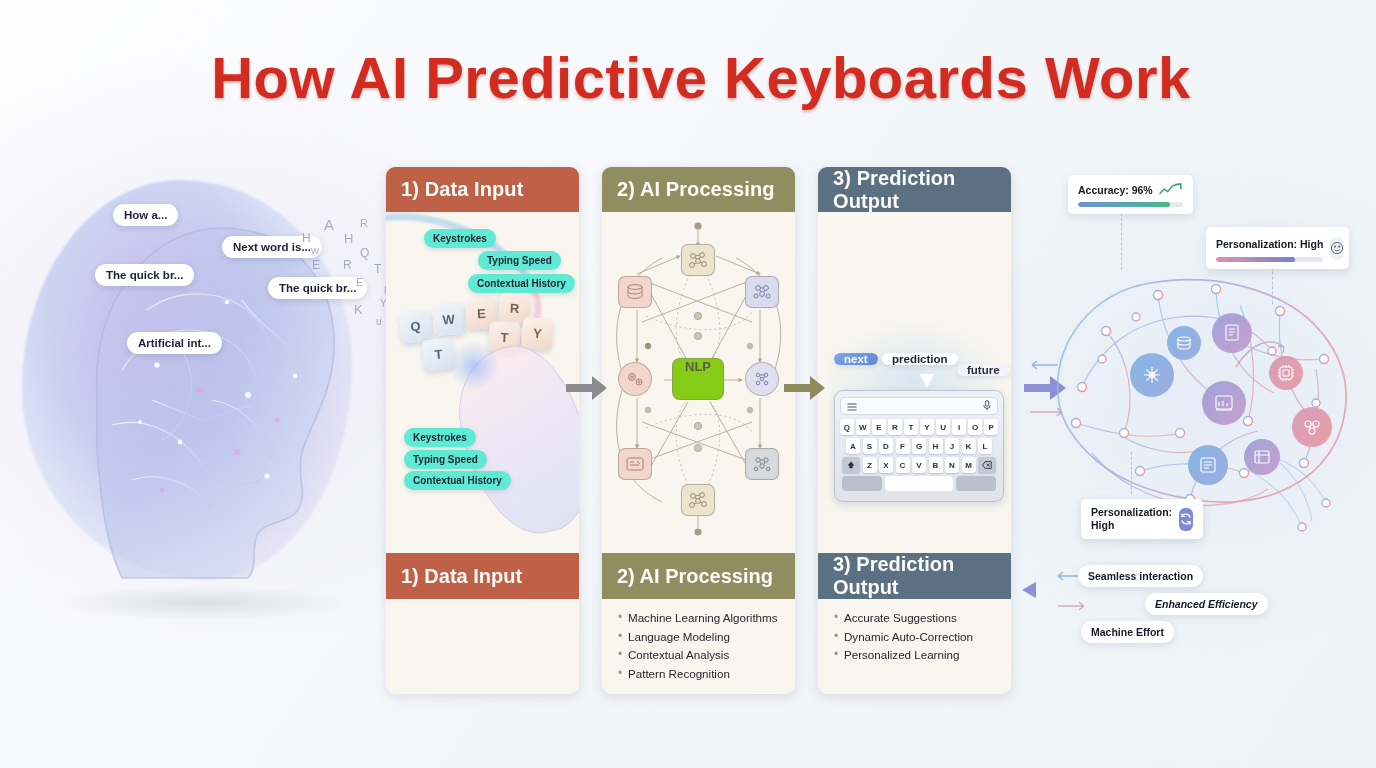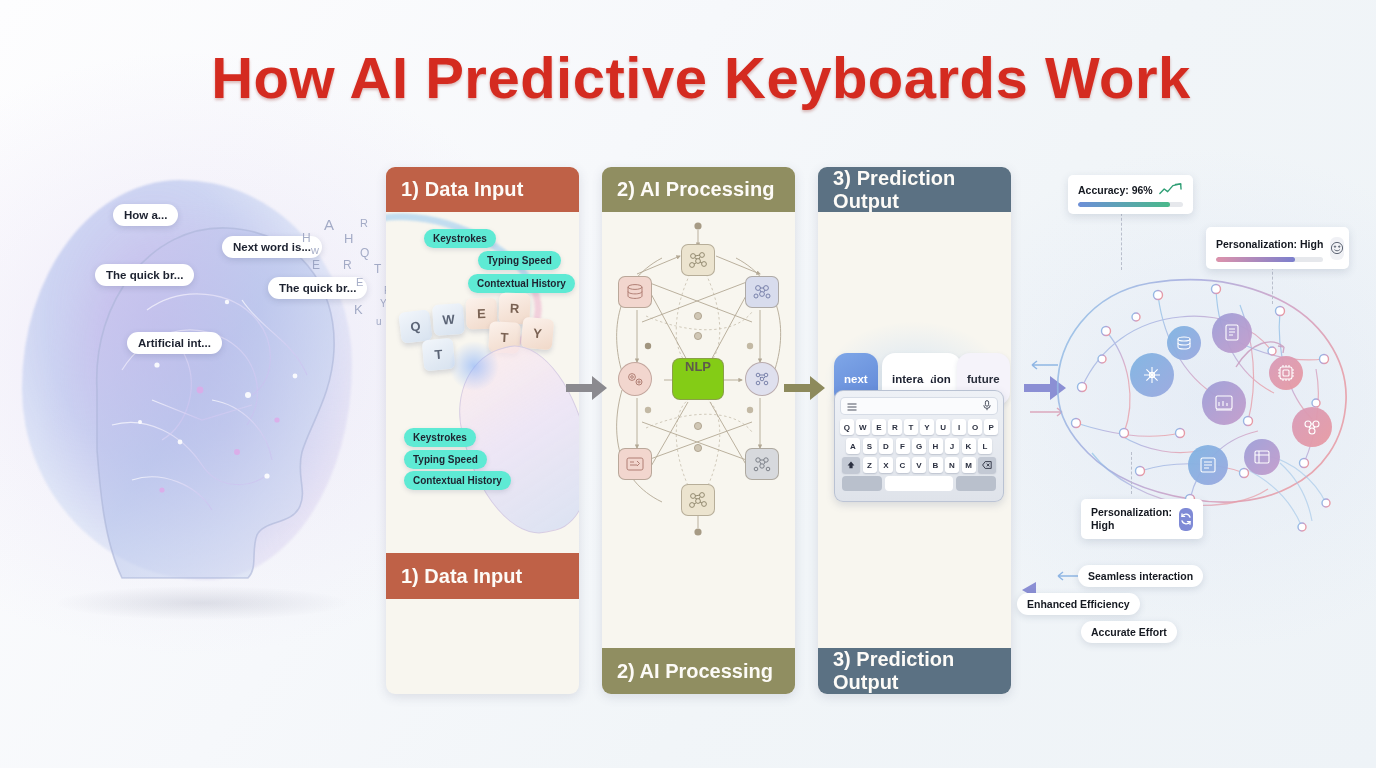--- a/index.html
+++ b/index.html
@@ -151,27 +151,27 @@
   .n-lil { background: #dfe0ee; }
   .nlp-box {
     position: absolute; width: 52px; height: 42px; border-radius: 8px;
     background: #84cc16; border: 1.4px solid rgba(140,130,105,0.6);
     display:flex; align-items:flex-start; justify-content:center;
     font-size: 13px; font-weight: 700; color: #5e5a4b;
   }
 
   
   .chip {
-    position: absolute; border-radius: 13px; padding: 20px 10px;
+    position: absolute; border-radius: 13px; padding: 0 10px;
     font-size: 11.5px; font-weight: 600;
     box-shadow: 0 2px 5px rgba(70,90,130,0.14);
   }
   .chip-active { background: linear-gradient(150deg,#7fa7e8,#5f86d6); color: #fff; }
   .chip-plain  { background: #ffffff; color: #1c2130; }
-  .chip-soft   { background: #f5f3fa; color: #2a2f3c; }
+  .chip-soft   { background: #f5f3fa; color: #2a2f3c; margin-top: 11px; }
   .chip-tail {
     position: absolute; left: 38px; top: 21px;
     width: 0; height: 0; border-left: 7px solid transparent;
     border-right: 7px solid transparent; border-top: 14px solid #ffffff;
   }
   .kbd {
     position: absolute; left: 16px; top: 178px; width: 170px; height: 112px;
     border-radius: 9px;
     background: linear-gradient(180deg,#eef1f6 0%, #dfe3ea 100%);
     border: 1px solid rgba(175,185,205,0.8);
@@ -468,30 +468,36 @@
             <circle cx="15" cy="5" r="2.4"></circle>
             <circle cx="11" cy="11" r="2.4"></circle>
             <circle cx="5" cy="15" r="2.4"></circle>
             <circle cx="17" cy="14" r="2.4"></circle>
             <path d="M8 6L13 5M8 8L10 9M13 7L12 9M9 13L7 14M13 12L15 13"></path>
           </g>
         </svg>
     </div>
   </div>
   <div class="panel-head-2" style="background: rgb(144, 142, 97);">2) AI Processing</div>
+  <ul class="panel-list" id="list2">
+      <li>Machine Learning Algorithms</li>
+      <li>Language Modeling</li>
+      <li>Contextual Analysis</li>
+      <li>Pattern Recognition</li>
+    </ul>
 </div>
 
 <div class="panel" id="panel3">
   <div class="panel-head" style="background: rgb(91, 113, 131);">3) Prediction Output</div>
   <div class="panel-body">
     <div style="position:absolute; left:6px; top:110px; width:180px; height:120px; border-radius:50%; background:radial-gradient(ellipse at center, rgba(150,195,250,0.32) 0%, rgba(255,255,255,0) 72%);"></div>
 
     <div class="chip chip-active" style="left:16px; top:141px;">next</div>
     <div class="chip chip-plain" style="left:64px; top:141px;">
-      <span>interaction</span>
+      <span>prediction</span>
       <span class="chip-tail"></span>
     </div>
     <div class="chip chip-soft" style="left:139px; top:141px;">future</div>
 
     <div class="kbd">
       <div class="kbd-top">
         <span>
           <svg width="10" height="8" viewBox="0 0 10 8">
               <g stroke="#4c5260" stroke-width="1.1">
                 <path d="M0.5 1h9M0.5 4h9M0.5 7h9"></path>
@@ -553,20 +559,25 @@
           </div>
         </div>
       <div class="kspace">
         <div class="sp-side"></div>
         <div class="sp-mid"></div>
         <div class="sp-side"></div>
       </div>
     </div>
   </div>
   <div class="panel-head-2" style="background: rgb(91, 113, 131);">3) Prediction Output</div>
+  <ul class="panel-list" id="list3">
+      <li>Accurate Suggestions</li>
+      <li>Dynamic Auto-Correction</li>
+      <li>Personalized Learning</li>
+    </ul>
 </div>
 
 <svg class="big-arrow" style="left:566px; top:375px;" width="42" height="26" viewBox="0 0 42 26">
   <path d="M0 9 h26 v-8 l15 12 -15 12 v-8 H0 z" fill="#8b8a8f"></path>
 </svg>
 <svg class="big-arrow" style="left:784px; top:375px;" width="42" height="26" viewBox="0 0 42 26">
   <path d="M0 9 h26 v-8 l15 12 -15 12 v-8 H0 z" fill="#8d8a5c"></path>
 </svg>
 
 <svg style="position:absolute; left:1022px; top:356px;" width="48" height="62" viewBox="0 0 48 62">
@@ -750,15 +761,15 @@
             <path d="M3 1.8v2.6h2.6"></path>
             <path d="M11 12.2V9.6H8.4"></path>
           </g>
         </svg>
     </div>
   </div>
 </div>
 
 <div id="pills">
     <div class="pill" style="left: 1078px; top: 565px;">Seamless interaction</div>
-    <div class="pill" style="left: 1017px; top: 593px;">Enhanced Efficiency</div>
-    <div class="pill" style="left: 1081px; top: 621px;">Accurate Effort</div>
+    <div class="pill" style="left: 1145px; top: 593px; font-style: italic;">Enhanced Efficiency</div>
+    <div class="pill" style="left: 1081px; top: 621px;">Machine Effort</div>
   </div>
 
 </body></html>

